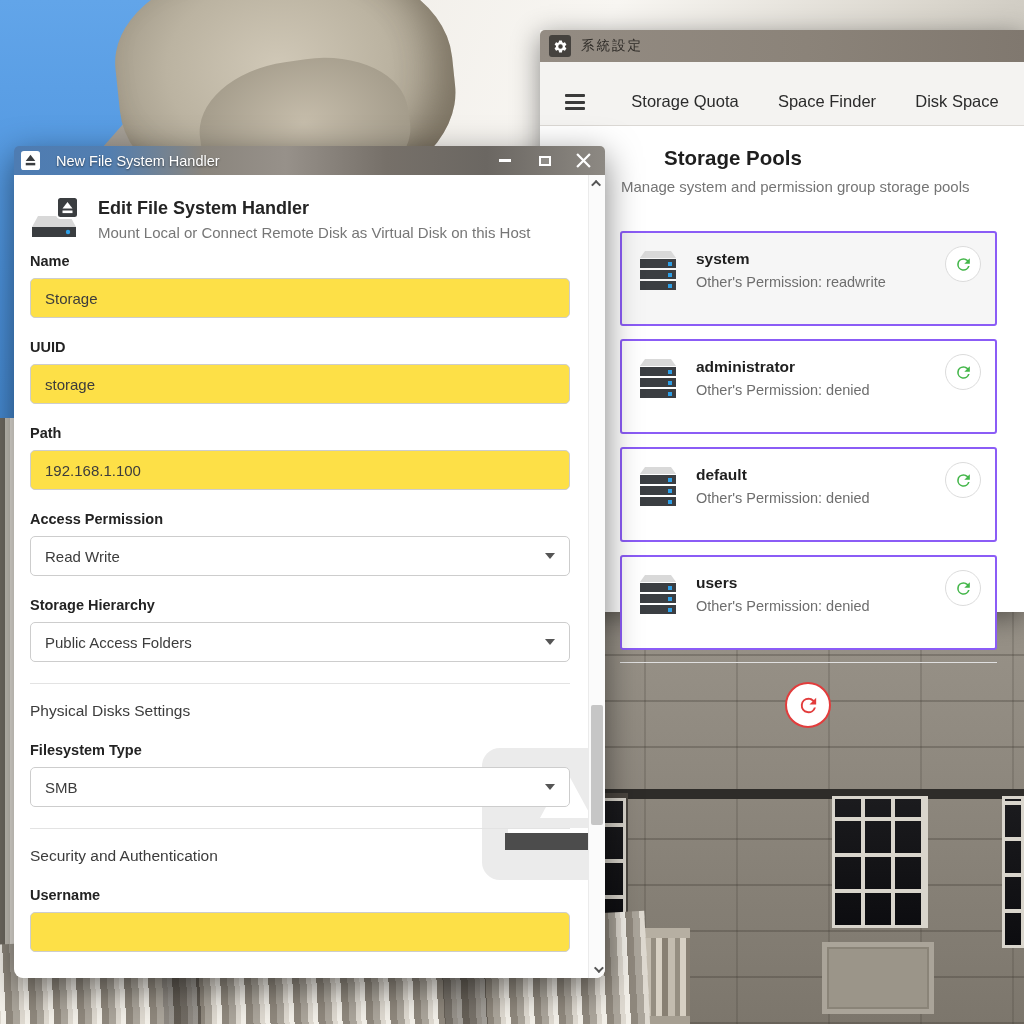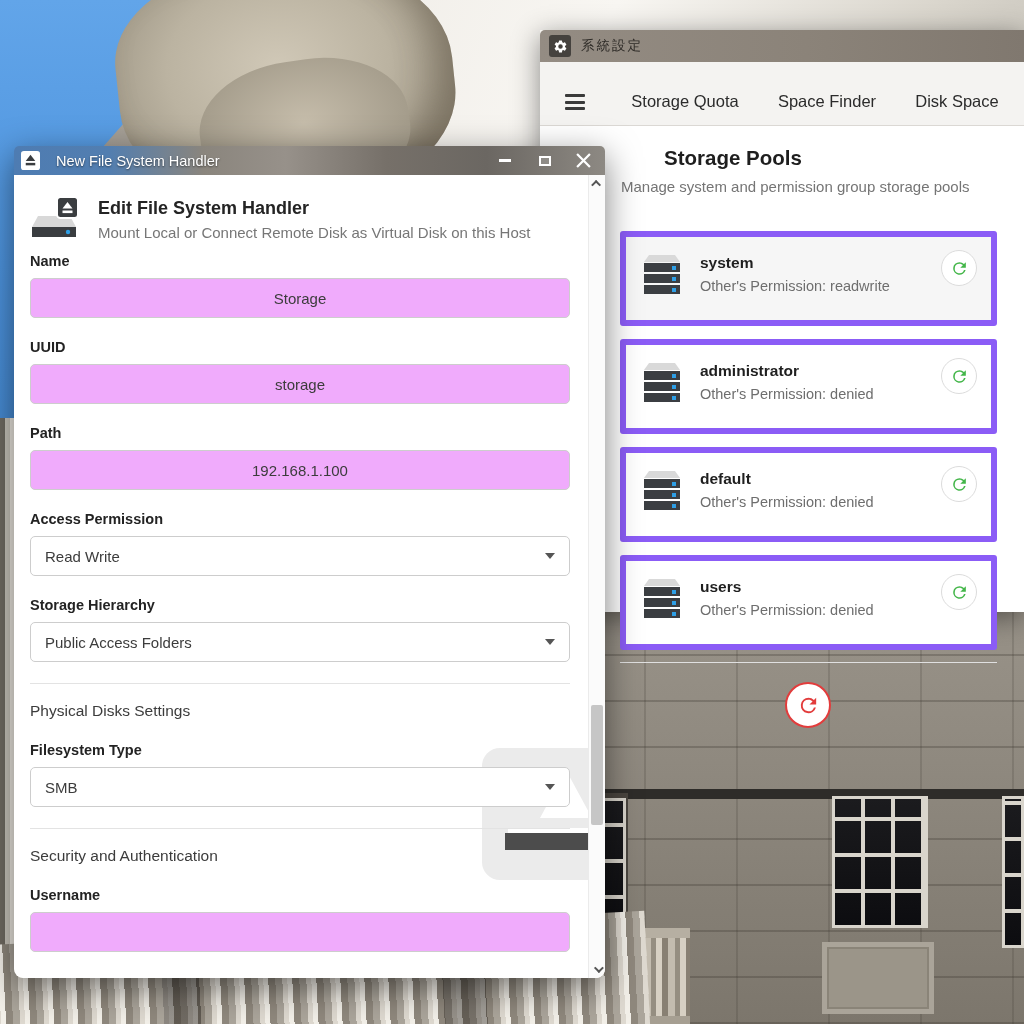--- a/index.html
+++ b/index.html
@@ -62,21 +62,21 @@
   .win-toolbar { position:absolute; left:0; top:32px; right:0; height:64px;
     background:#f4f3f1; border-bottom:1px solid #dbd8d4; }
   .hamburger { position:absolute; left:25px; top:32px; width:20px; height:16px; cursor:pointer; }
   .hamburger div { height:3px; background:#3a3a3a; margin-bottom:3.5px; border-radius:1px; }
   .tab { position:absolute; top:30px; width:120px; text-align:center; font-size:16.5px; color:#2b2b2b; cursor:pointer; }
   .tab1 { left:85px; } .tab2 { left:227px; } .tab3 { left:357px; }
   .win-content { position:absolute; left:0; top:96px; right:0; bottom:0; background:#ffffff; }
   .page-title { position:absolute; left:80px; top:20px; font-size:20.5px; font-weight:bold; color:#1e1e1e;margin-left:44px; }
   .page-sub { position:absolute; left:81px; top:52px; font-size:15px; color:#757575; }
   .pool-card { position:absolute; left:80px; width:377px; height:95px;
-    background:#ffffff; border:6px solid #8b5cf6; border-radius:3px; cursor:pointer; }
+    background:#ffffff; border:2px solid #8b5cf6; border-radius:3px; cursor:pointer; }
   .pool-card.selected { background:#f6f6f6; }
   .pc1 { top:105px; } .pc2 { top:213px; } .pc3 { top:321px; } .pc4 { top:429px; }
   .pool-icon { position:absolute; left:14px; top:14px; }
   .pool-name { position:absolute; left:74px; top:17px; font-size:15.5px; font-weight:bold; color:#1f1f1f; }
   .pool-perm { position:absolute; left:74px; top:41px; font-size:14.5px; color:#6e6e6e; }
   .pool-refresh { position:absolute; right:14px; top:13px; width:36px; height:36px; border-radius:50%;
     background:#fff; border:1px solid #dcdcdc; display:flex; align-items:center; justify-content:center; cursor:pointer; }
   .win-divider { position:absolute; left:80px; top:536px; width:377px; height:1px; background:#e0e0e0; }
   .reload-all { position:absolute; left:245px; top:556px; width:46px; height:46px; border-radius:50%;
     background:#fff; border:2px solid #e23c3c; display:flex; align-items:center; justify-content:center; cursor:pointer; }
@@ -95,21 +95,21 @@
   .max-glyph { width:12px; height:10px; border:2px solid #fff; background:rgba(255,255,255,.15); }
   .dlg-body { position:absolute; left:0; top:29px; right:0; bottom:0; background:#fff; border-radius:0 0 9px 9px; overflow:hidden; }
   .dlg-content { position:absolute; left:0; top:0; right:17px; bottom:0; padding:20px 18px 0 16px; }
   .dlg-flow { position:relative; z-index:1; }
   .dlg-header { display:flex; gap:18px; margin-bottom:12px;align-items:flex-end; }
   .dlg-htxt h2 { font-size:18px; color:#242424; margin-bottom:5px; }
   .dlg-htxt p { font-size:15px; color:#767676; }
   .fs-field { margin-bottom:21px; }
   .fs-label { font-size:14.5px; font-weight:bold; color:#232323; margin-bottom:8px; height:17px; }
   .fs-input { display:block; width:100%; height:40px; border:1px solid #cdcdcd; border-radius:5px;
-    padding:0 14px; font-size:15px; color:#3c3c3c; font-family:"Liberation Sans",sans-serif; background:#f0abfc; outline:none;text-align:center; }
+    padding:0 14px; font-size:15px; color:#3c3c3c; font-family:"Liberation Sans",sans-serif; background:#fde047; outline:none; }
   .fs-select { width:100%; height:40px; border:1px solid #cdcdcd; border-radius:5px; background:#fff;
     display:flex; align-items:center; justify-content:space-between; padding:0 14px; font-size:15px; color:#3c3c3c; cursor:pointer; }
   .caret { width:0; height:0; border-left:5px solid transparent; border-right:5px solid transparent; border-top:6px solid #555; }
   .divider { border:none; border-top:1px solid #e3e3e3; margin:21px 0 0 0; }
   .section-h { font-size:15.5px; color:#3c3c3c; margin:18px 0 22px 0; height:18px; }
   .watermark { position:absolute; left:468px; top:573px; width:140px; height:132px;
     background:#ebebeb; border-radius:18px; z-index:0; }
   .wm-tri { position:absolute; left:58px; top:22px; width:0; height:0;
     border-left:26px solid transparent; border-right:26px solid transparent; border-bottom:48px solid #fff; }
   .wm-bar { position:absolute; left:26px; top:80px; width:80px; height:13px; background:#fff; }

